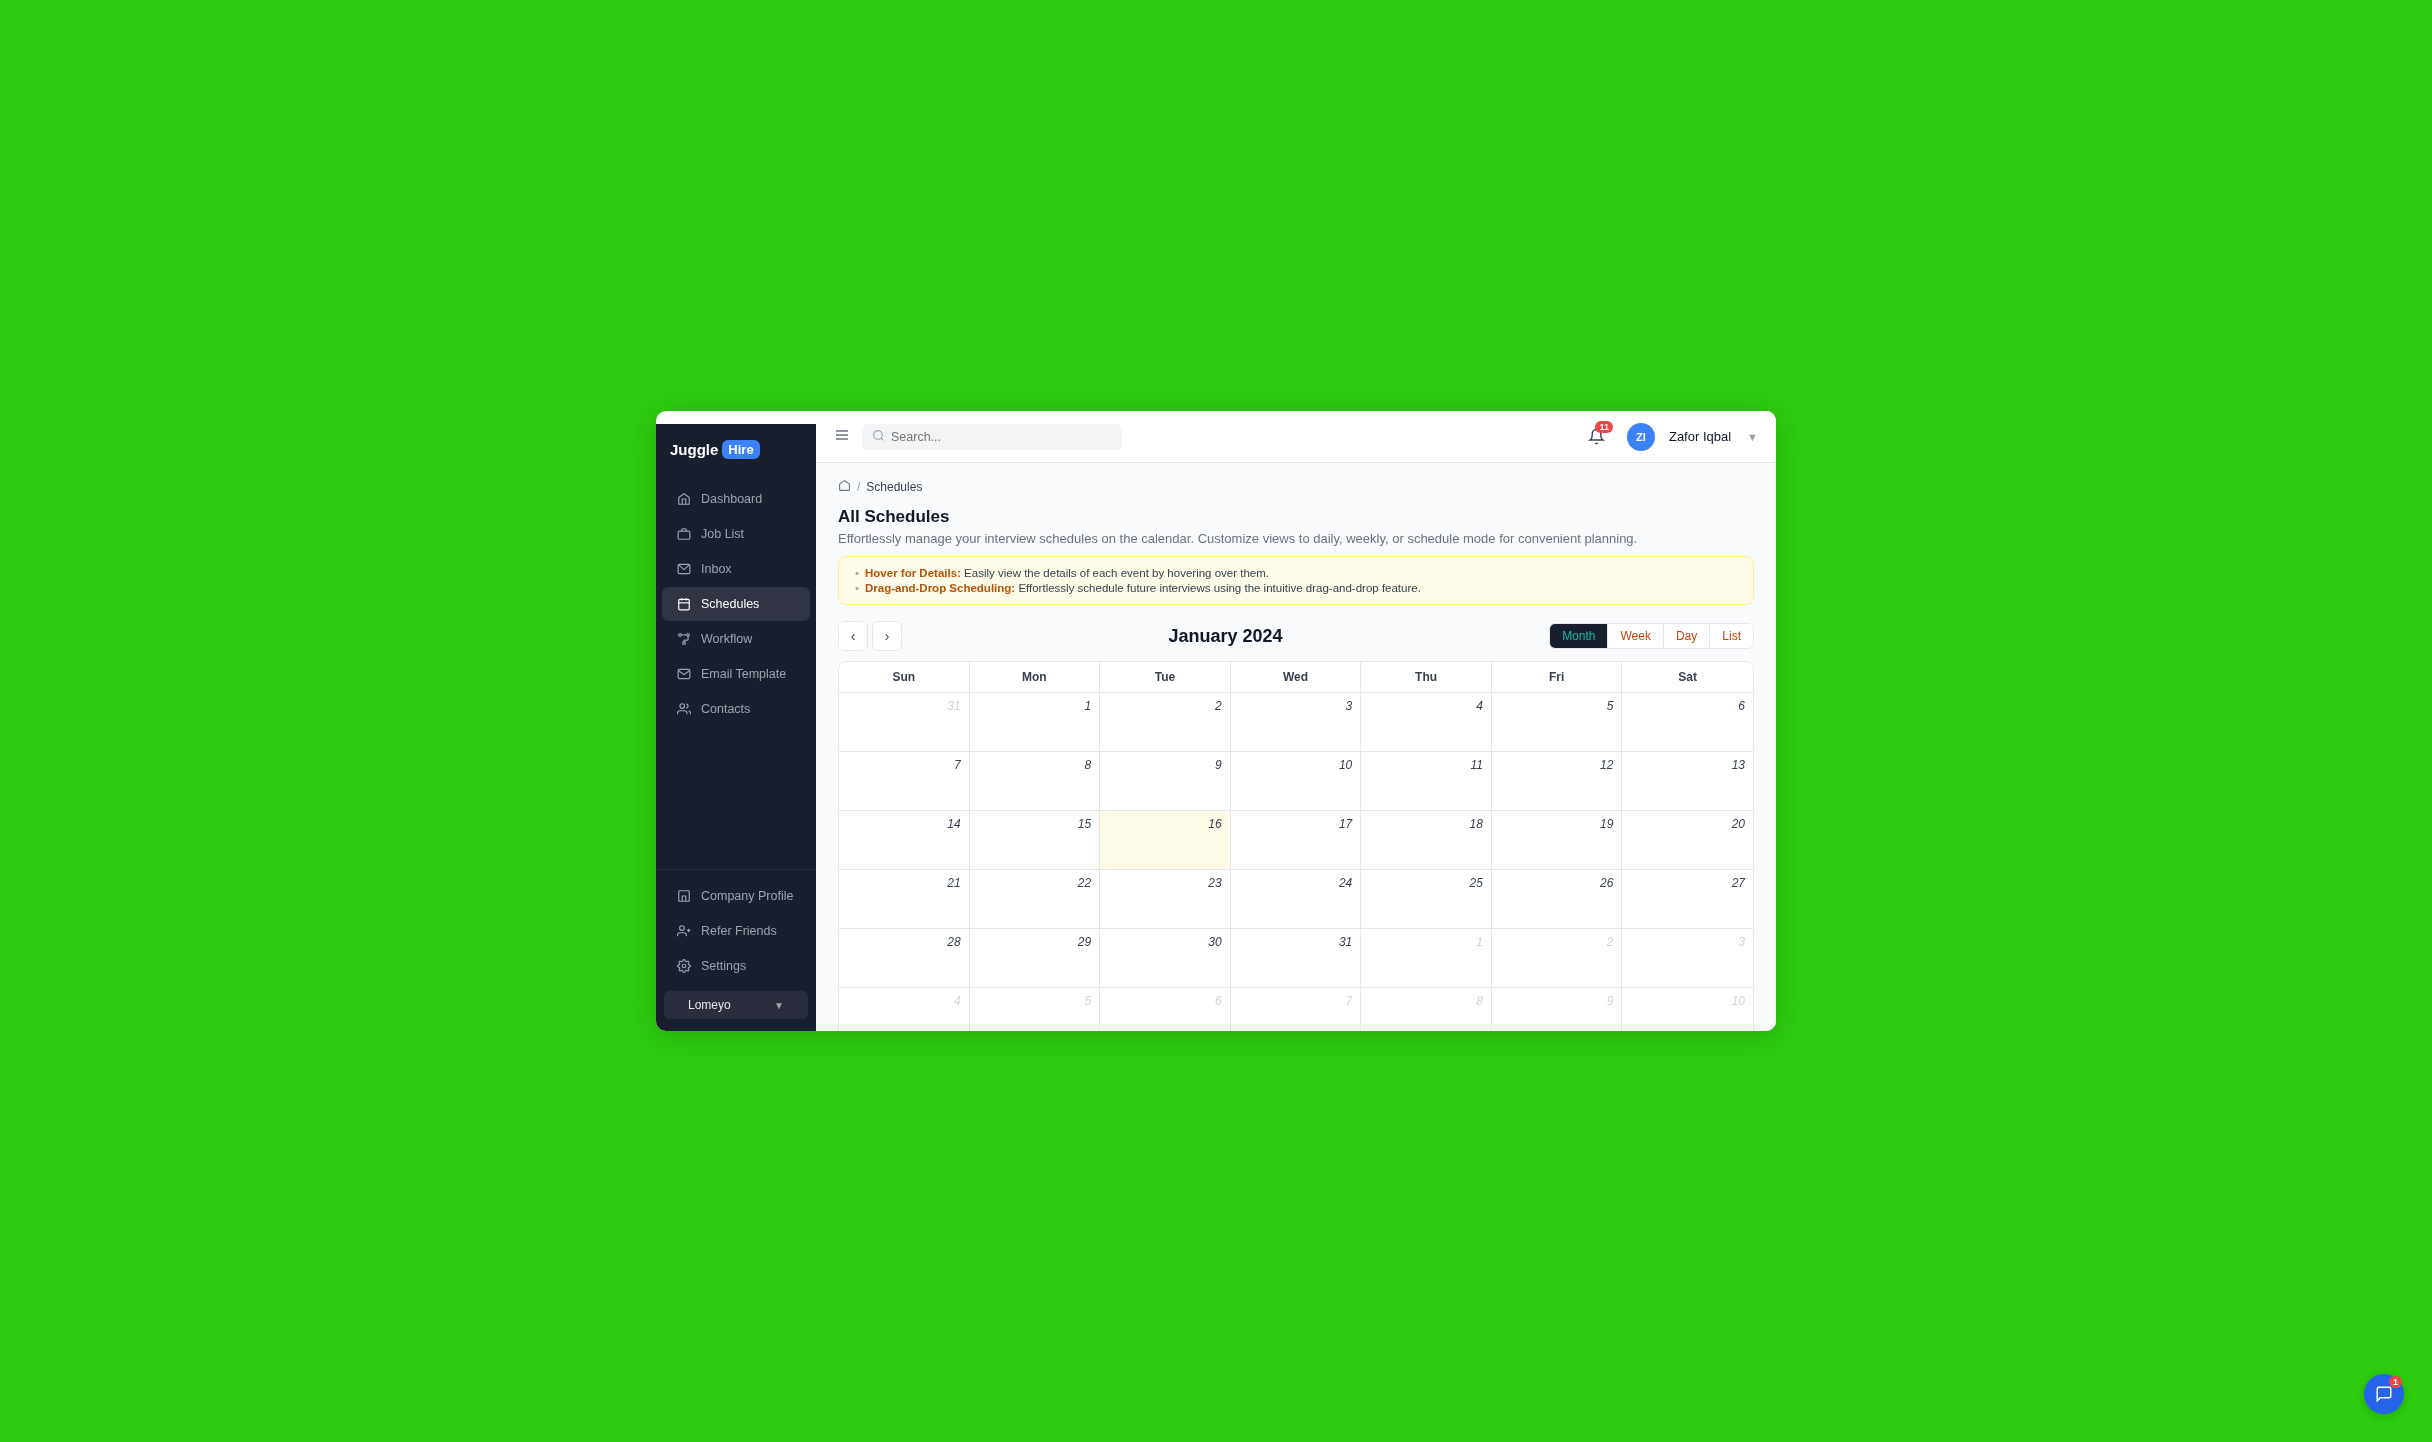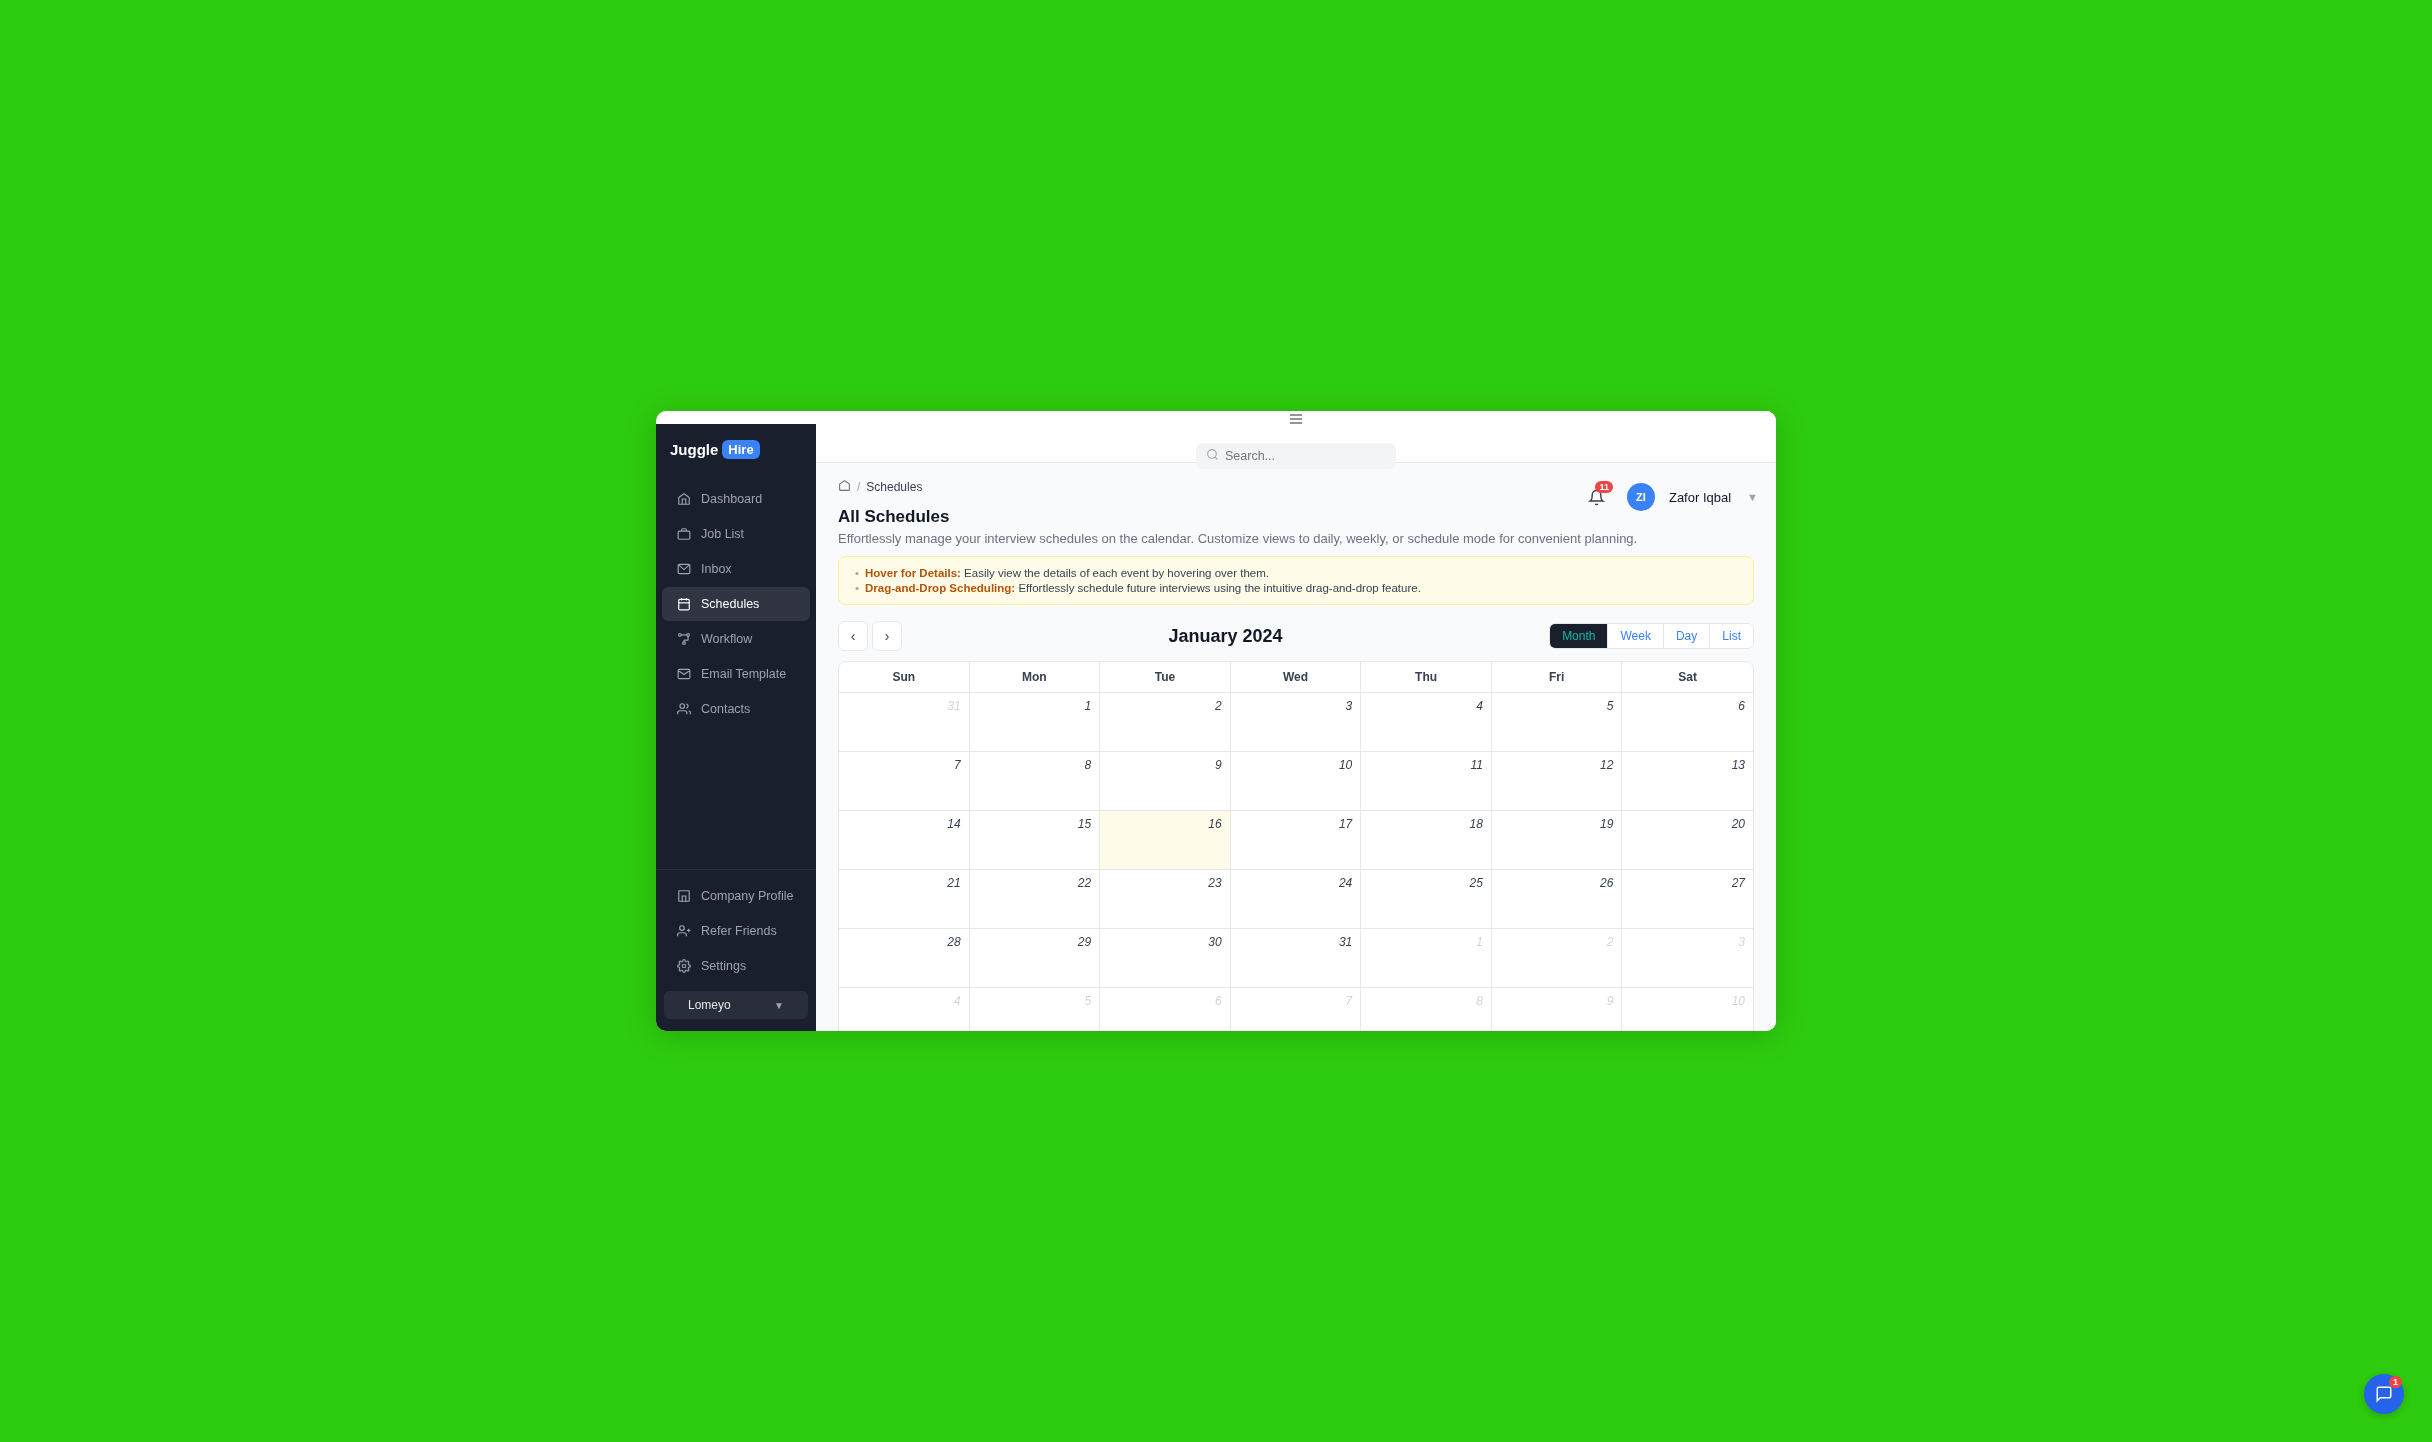--- a/index.html
+++ b/index.html
@@ -103,27 +103,26 @@
       flex: 1;
       display: flex;
       flex-direction: column;
       background: #f9fafb;
       overflow: hidden;
     }
     
     .header {
       background: #fff;
       border-bottom: 1px solid #e5e7eb;
-      padding: 0 18px;
+      padding: 8px 18px;
       height: 52px;
       display: flex;
       align-items: center;
       gap: 12px;
       flex-shrink: 0;
-      flex-direction: column;
     }
     .header-menu-icon {
       color: #6b7280;
       font-size: 16px;
       cursor: pointer;
     }
     .search-wrap {
       display: flex;
       align-items: center;
       gap: 6px;
@@ -257,21 +256,21 @@
       border-radius: 6px;
       overflow: hidden;
     }
     .cal-view-btn {
       padding: 5px 12px;
       font-size: 12px;
       background: #fff;
       border: none;
       border-right: 1px solid #e5e7eb;
       cursor: pointer;
-      color: #3b82f6;
+      color: #c2410c;
       font-weight: 500;
     }
     .cal-view-btn:last-child { border-right: none; }
     .cal-view-btn.active {
       background: #1a1f2e;
       color: #14b8a6;
     }
     
     .calendar-grid {
       background: #fff;

